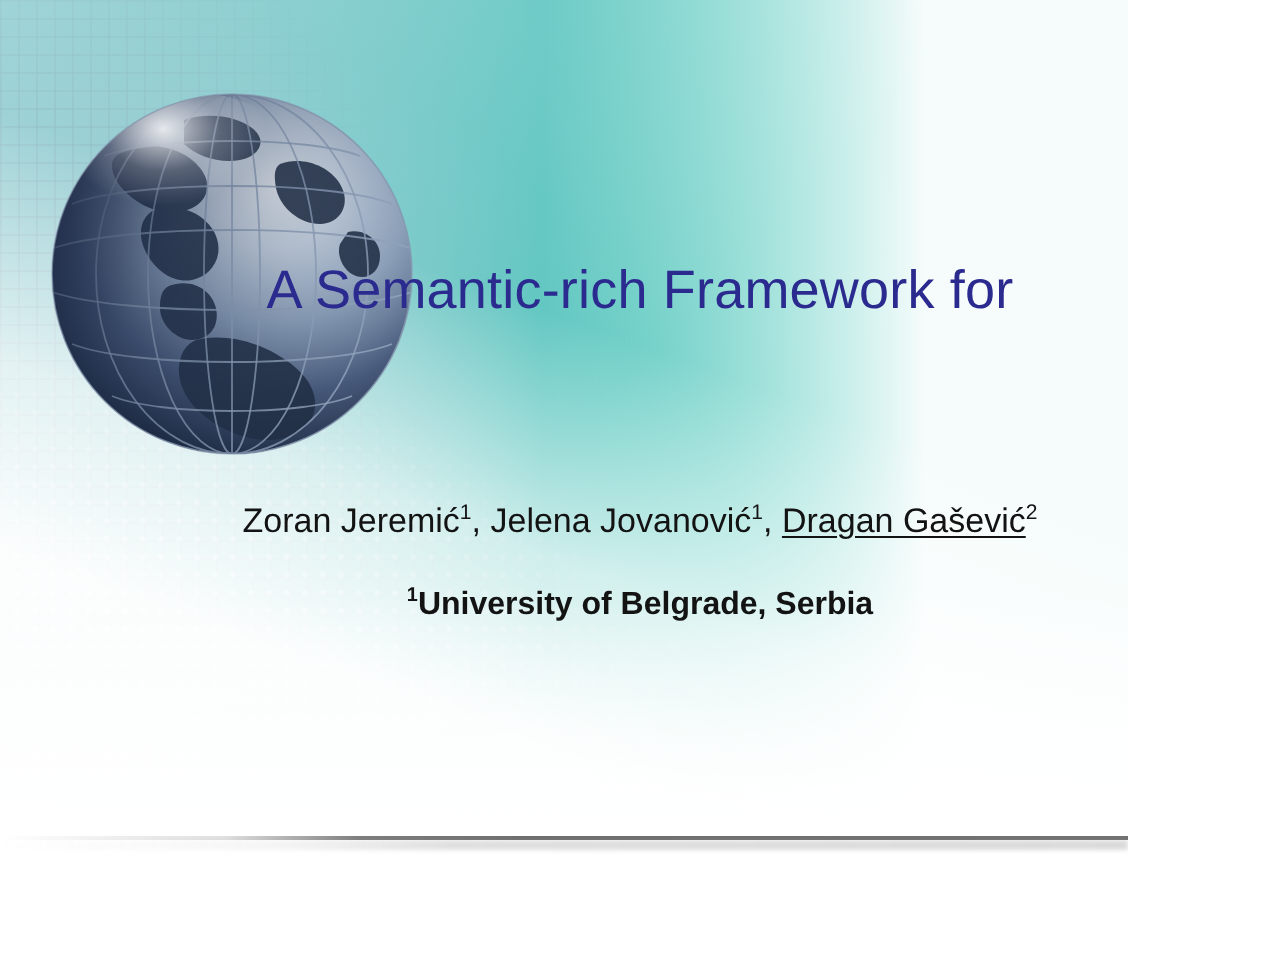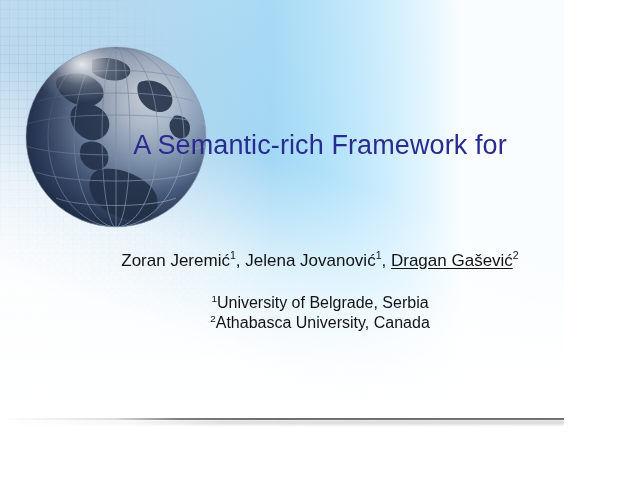--- a/index.html
+++ b/index.html
@@ -7,21 +7,21 @@
     margin: 0;
     padding: 0;
     background: #ffffff;
   }
 
   #slide {
     position: relative;
     width: 564px;
     height: 480px;
     overflow: hidden;
-    background: #7dd3fc;
+    background: #14b8a6;
     font-family: "Liberation Sans", sans-serif;
     -webkit-font-smoothing: antialiased;
   }
 
   
 
   .bg-layer {
     position: absolute;
     inset: 0;
     pointer-events: none;
@@ -158,20 +158,21 @@
     top: 293px;
     width: 560px;
     text-align: center;
     color: #131313;
   }
 
   .affiliation-line {
     font-size: 16px;
     line-height: 20px;
     white-space: nowrap;
+    font-weight: bold;
   }
 </style>
 </head>
 <body>
 
 <div id="slide">
 
   <div class="bg-layer bg-haze"></div>
   <div class="bg-layer bg-squares"></div>
   <div class="bg-layer bg-squares-holes"></div>
@@ -244,21 +245,20 @@
   </div>
 
   <div id="title-block">
     <div class="title-line">A Semantic-rich Framework for</div>
   </div>
 
   <div id="authors-line"><span>Zoran Jeremić<sup>1</sup></span>, <span>Jelena Jovanović<sup>1</sup></span>, <span class="presenter">Dragan Gašević</span><sup>2</sup></div>
 
   <div id="affiliations-block">
     <div class="affiliation-line"><sup>1</sup>University of Belgrade, Serbia</div>
-    <div class="affiliation-line"><sup>2</sup>Athabasca University, Canada</div>
   </div>
 
   <div class="divider">
     <div class="rule"></div>
     <div class="rule-shadow"></div>
   </div>
 
 </div>
 
 </body></html>

